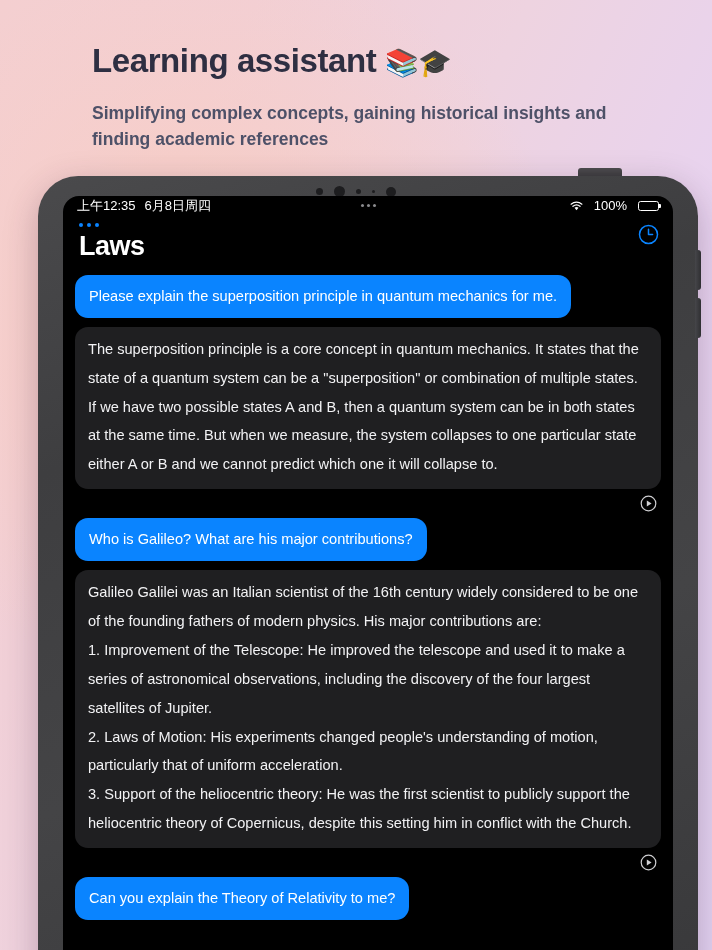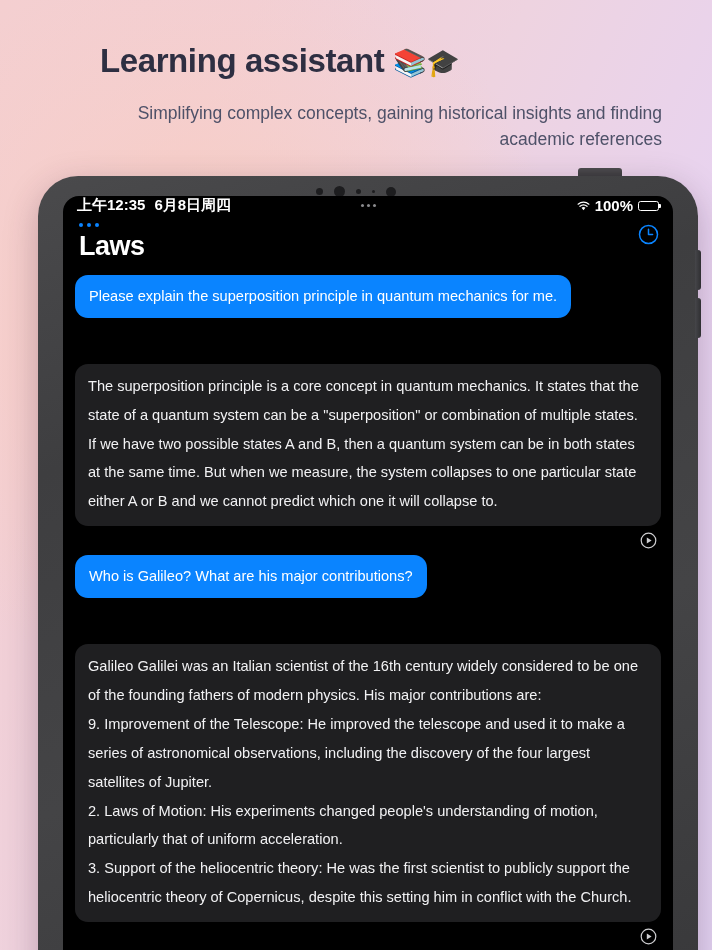--- a/index.html
+++ b/index.html
@@ -21,44 +21,43 @@
     position: absolute;
     inset: 0;
     background:
       radial-gradient(ellipse 70% 55% at 30% 34%, rgba(250,204,186,0.85) 0%, rgba(249,206,196,0.45) 42%, rgba(240,214,226,0) 72%),
       linear-gradient(115deg, #f4cfd0 0%, #f2cfd5 22%, #eed3e0 46%, #e8d3ef 70%, #e3d3f2 100%);
   }
 
   
   .header {
     position: absolute;
-    left: 100px;
+    left: 92px;
     top: 41px;
     width: 580px;
-    text-align: right;
   }
   .title {
     font-size: 33px;
     font-weight: bold;
     color: #2e2f42;
     letter-spacing: -0.4px;
     line-height: 1.22;
     display: flex;
     align-items: baseline;
     gap: 9px;
     white-space: nowrap;
   }
   .title-emoji {
     font-size: 27px;
     letter-spacing: -1px;
   }
   .subtitle {
     margin-top: 20px;
     font-size: 17.5px;
-    font-weight: normal;
+    font-weight: bold;
     color: #4e5168;
     line-height: 1.45;
     max-width: 562px;
   }
 
   
   .tablet {
     position: absolute;
     left: 38px;
     top: 176px;
@@ -118,37 +117,37 @@
     overflow: hidden;
   }
 
   
   .statusbar {
     height: 19px;
     display: flex;
     align-items: center;
     padding: 0 14px;
     color: #fff;
-    font-size: 15px;
-    font-weight: bold;
+    font-size: 13px;
+    font-weight: normal;
     position: relative;
   }
   .sb-left { display: flex; gap: 9px; align-items: center; white-space: nowrap; }
   .sb-center {
     position: absolute; left: 0; right: 0; top: 0; bottom: 0;
     display: flex; align-items: center; justify-content: center;
     pointer-events: none;
   }
   .sb-dots { display: flex; gap: 3px; }
   .sb-dots i { width: 3px; height: 3px; background: #8a8a8d; border-radius: 50%; display: block; }
   .sb-right {
     margin-left: auto;
     display: flex;
     align-items: center;
-    gap: 5px;
+    gap: 11px;
   }
   .wifi-icon { display: block; }
   .battery {
     width: 21px; height: 10px;
     border: 1.2px solid #fff;
     border-radius: 2.6px;
     position: relative;
     padding: 1px;
   }
   .battery::after {
@@ -192,21 +191,21 @@
 
   
   .chat {
     padding: 6px 12px 0 12px;
     display: flex;
     flex-direction: column;
     gap: 9px;
   }
   .row { display: flex; }
   .row.user { justify-content: flex-start; }
-  .row.bot  { justify-content: flex-start; margin-top: 37px; }
+  .row.bot  { justify-content: flex-start; }
 
   .bubble {
     border-radius: 13px;
     font-size: 14.6px;
     line-height: 1.98;
   }
   .bubble.user {
     background: #0a84ff;
     color: #fff;
     padding: 7px 14px;
@@ -315,21 +314,21 @@
       </svg>
     </div>
 
     <div class="row user">
       <div class="bubble user">Who is Galileo? What are his major contributions?</div>
     </div>
 
     <div class="row bot">
       <div class="bubble bot">
           <p>Galileo Galilei was an Italian scientist of the 16th century widely considered to be one of the founding fathers of modern physics. His major contributions are:</p>
-          <p>9. Improvement of the Telescope: He improved the telescope and used it to make a series of astronomical observations, including the discovery of the four largest satellites of Jupiter.</p>
+          <p>1. Improvement of the Telescope: He improved the telescope and used it to make a series of astronomical observations, including the discovery of the four largest satellites of Jupiter.</p>
           <p>2. Laws of Motion: His experiments changed people's understanding of motion, particularly that of uniform acceleration.</p>
           <p>3. Support of the heliocentric theory: He was the first scientist to publicly support the heliocentric theory of Copernicus, despite this setting him in conflict with the Church.</p>
         </div>
     </div>
 
     <div class="play-row">
       <svg class="play-btn" width="17" height="17" viewBox="0 0 17 17">
         <circle cx="8.5" cy="8.5" r="7.3" stroke="#cfcfd2" stroke-width="1.2" fill="none"></circle>
         <path d="M6.8 5.4 L11.6 8.5 L6.8 11.6 Z" fill="#cfcfd2"></path>
       </svg>

